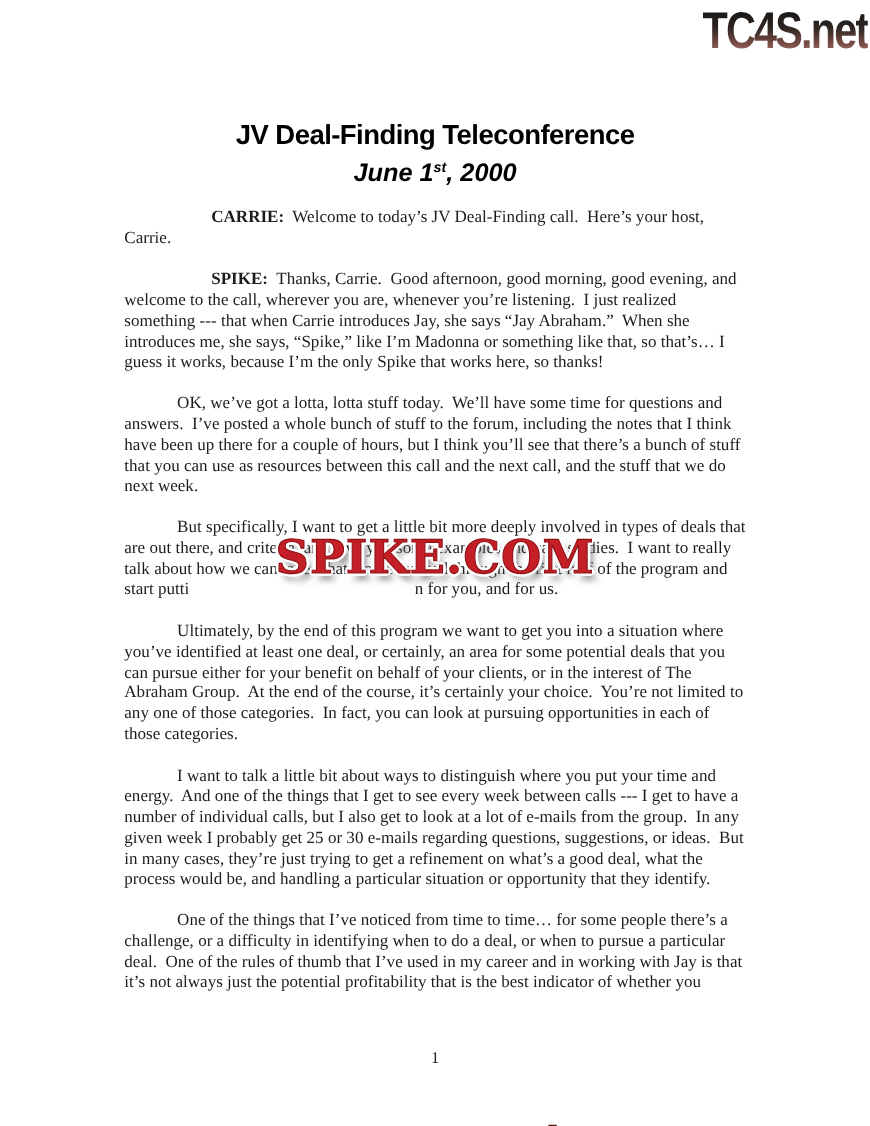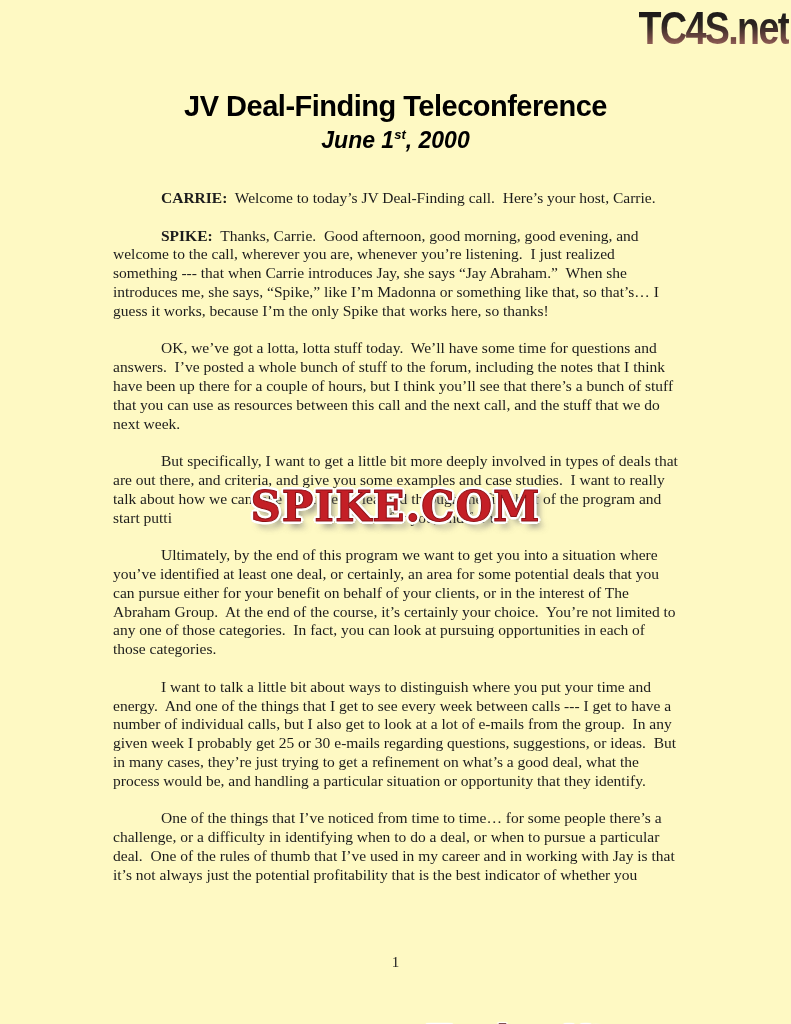--- a/index.html
+++ b/index.html
@@ -1,60 +1,60 @@
 <!DOCTYPE html>
 <html><head>
 <meta charset="utf-8">
 <style>
   * { margin:0; padding:0; box-sizing:border-box; }
   html,body { background:#888; }
   .page {
     position:relative;
     width:791px; height:1024px;
     margin:0 auto;
-    background:#fef9c3;
+    background:#ffffff;
     overflow:hidden;
     font-family:"Liberation Serif", serif;
     color:#1c1c1c;
   }
   
   .site-logo {
     position:absolute; top:4px; right:2px;
     font-family:"Liberation Sans", sans-serif;
     font-weight:900; font-size:47px; line-height:1;
     letter-spacing:-2px;
     transform:scaleX(.8); transform-origin:100% 0;
     background:linear-gradient(180deg,#161616 8%,#2d2521 45%,#7d5049 78%,#a1756b 95%);
     -webkit-background-clip:text; background-clip:text;
     color:transparent;
     white-space:nowrap;
   }
   
   .title-block { position:absolute; top:90px; left:0; right:0; text-align:center; color:#000; }
   .doc-title {
     font-family:"Liberation Sans", sans-serif;
-    font-weight:bold; font-size:29px; line-height:32px; letter-spacing:-.5px;
+    font-weight:bold; font-size:25px; line-height:32px; letter-spacing:-.5px;margin-top:17px;
   }
   .doc-date {
     font-family:"Liberation Sans", sans-serif;
     font-weight:bold; font-style:italic; font-size:23px; line-height:26px;
   }
   .doc-date sup { font-size:13px; }
   
   .transcript {
     position:absolute; left:113px; top:189px; width:566px;
     font-size:15.5px; line-height:18.8px;
     text-align:left;
   }
   .para {
     margin-bottom:18.8px;
     text-indent:48px;
     white-space:pre-wrap;
   }
-  .speaker { font-weight:bold; }
+  .speaker { font-weight:bold;margin-left:31px; }
   .wm-gap { display:inline-block; }
   
   .watermark {
     position:absolute; top:486px; left:50%;
     transform:translateX(-50%);
     font-family:"DejaVu Serif", serif;
     font-weight:bold; font-size:42px; line-height:1;
     letter-spacing:1px; white-space:nowrap;
     color:#c41f26;
     -webkit-text-stroke:1px #8d1115;

